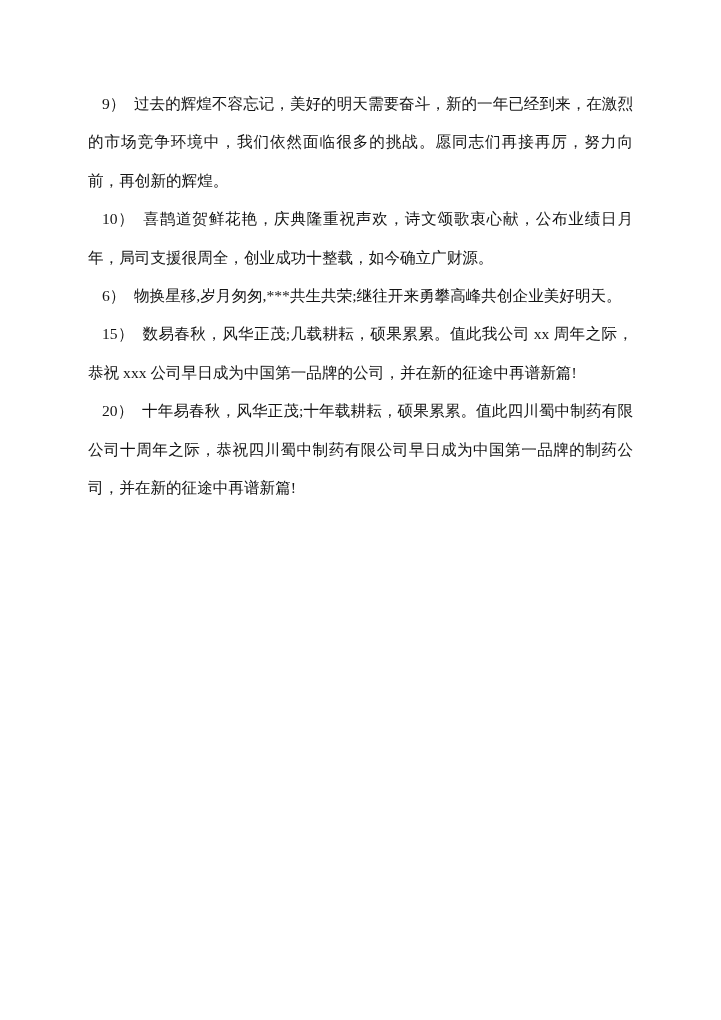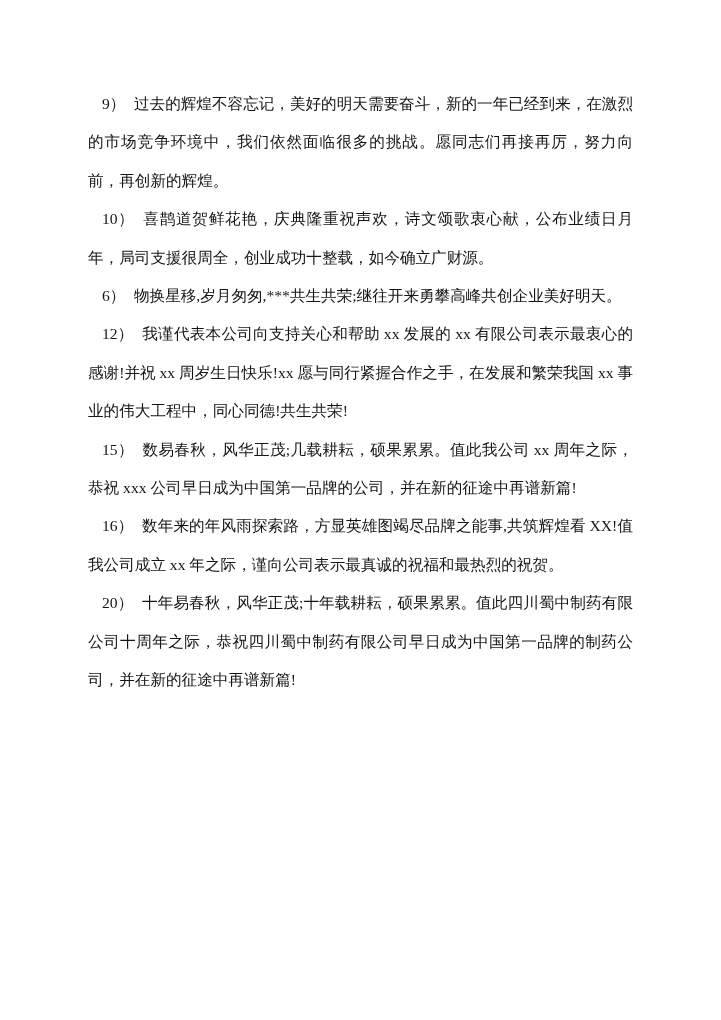--- a/index.html
+++ b/index.html
@@ -42,24 +42,22 @@
 <body>
 
 <div class="page">
   <div class="doc-body">
   <p class="para"><span class="num">9）</span><span class="txt">过去的辉煌不容忘记，美好的明天需要奋斗，新的一年已经到来，在激烈的市场竞争环境中，我们依然面临很多的挑战。愿同志们再接再厉，努力向前，再创新的辉煌。</span></p>
 
   <p class="para"><span class="num">10）</span><span class="txt">喜鹊道贺鲜花艳，庆典隆重祝声欢，诗文颂歌衷心献，公布业绩日月年，局司支援很周全，创业成功十整载，如今确立广财源。</span></p>
 
   <p class="para"><span class="num">6）</span><span class="txt">物换星移,岁月匆匆,***共生共荣;继往开来勇攀高峰共创企业美好明天。</span></p>
 
-  <p class="para"><span class="num">12）</span><span class="txt">我谨代表本公司向支持关心和帮助 xx 发展的 xx 有限公司表示最衷心的感谢!并祝 xx 周岁生日快乐!xx 愿与同行紧握合作之手，在发展和繁荣我国 xx 事业的伟大工程中，同心同德!共生共荣!</span></p>
 
 
 
   <p class="para"><span class="num">15）</span><span class="txt">数易春秋，风华正茂;几载耕耘，硕果累累。值此我公司 xx 周年之际，恭祝 xxx 公司早日成为中国第一品牌的公司，并在新的征途中再谱新篇!</span></p>
 
-  <p class="para"><span class="num">16）</span><span class="txt">数年来的年风雨探索路，方显英雄图竭尽品牌之能事,共筑辉煌看 XX!值我公司成立 xx 年之际，谨向公司表示最真诚的祝福和最热烈的祝贺。</span></p>
 
 
   <p class="para"><span class="num">20）</span><span class="txt">十年易春秋，风华正茂;十年载耕耘，硕果累累。值此四川蜀中制药有限公司十周年之际，恭祝四川蜀中制药有限公司早日成为中国第一品牌的制药公司，并在新的征途中再谱新篇!</span></p>
 </div>
 </div>
 
 </body></html>

